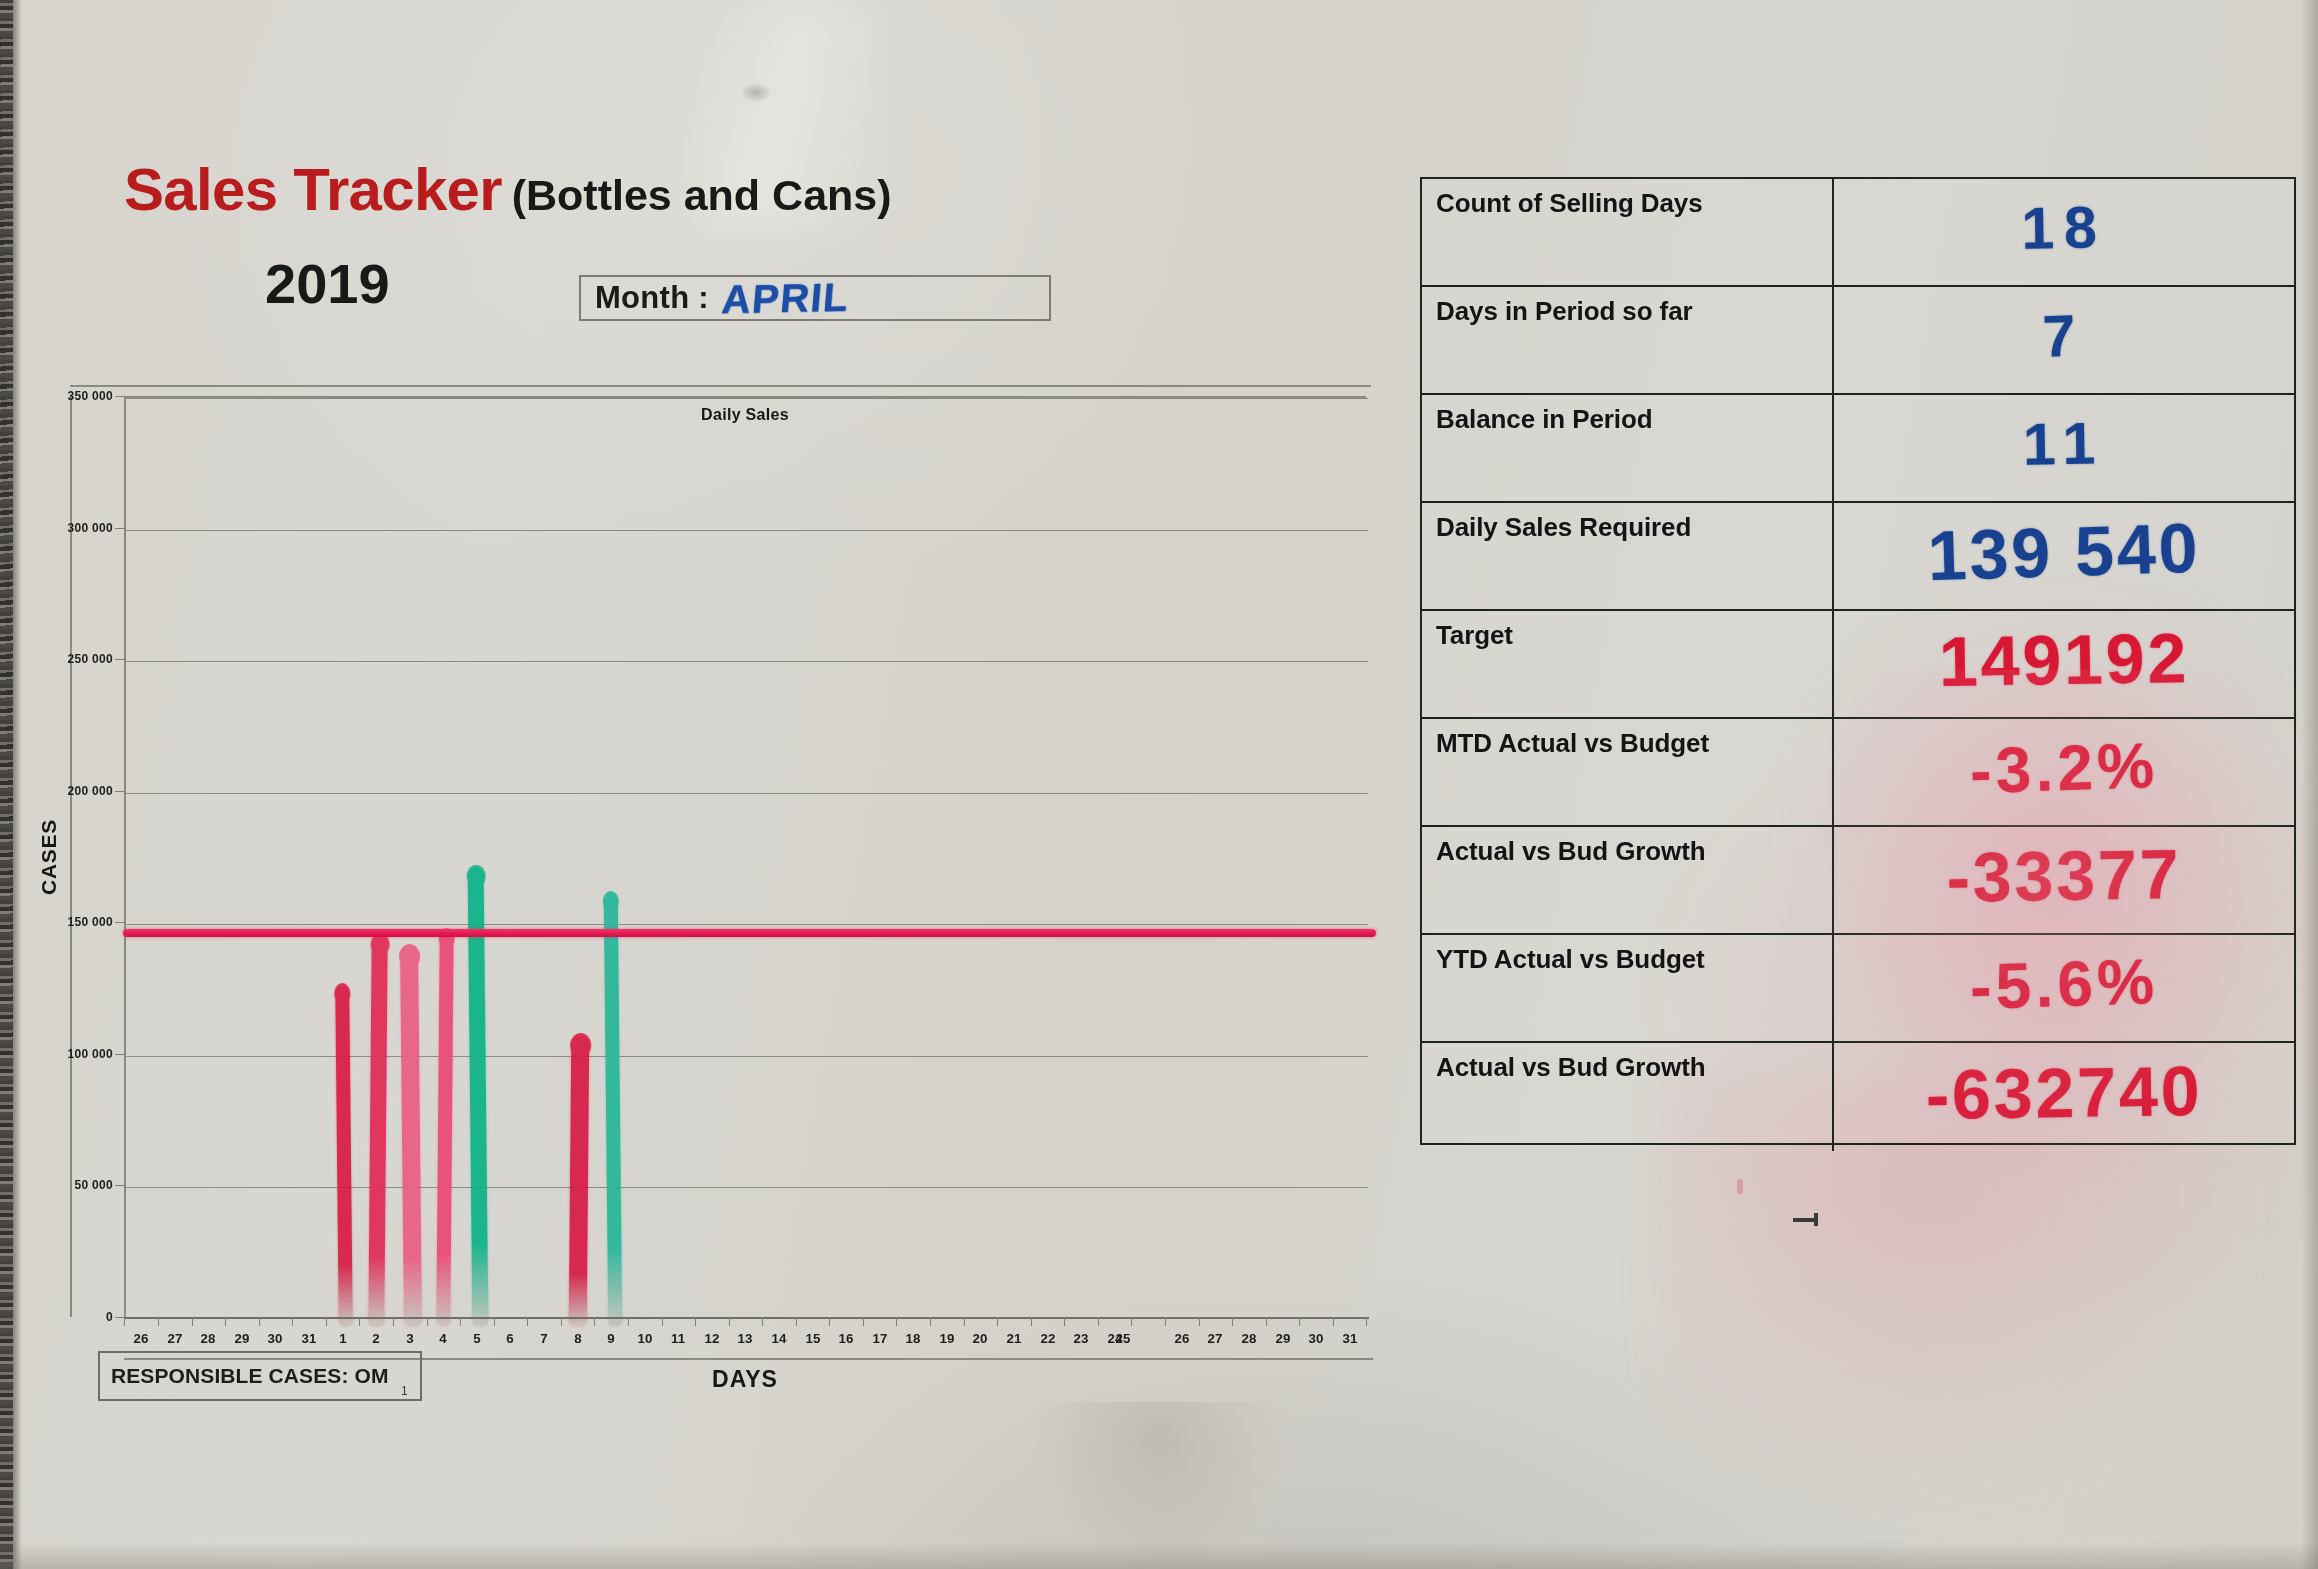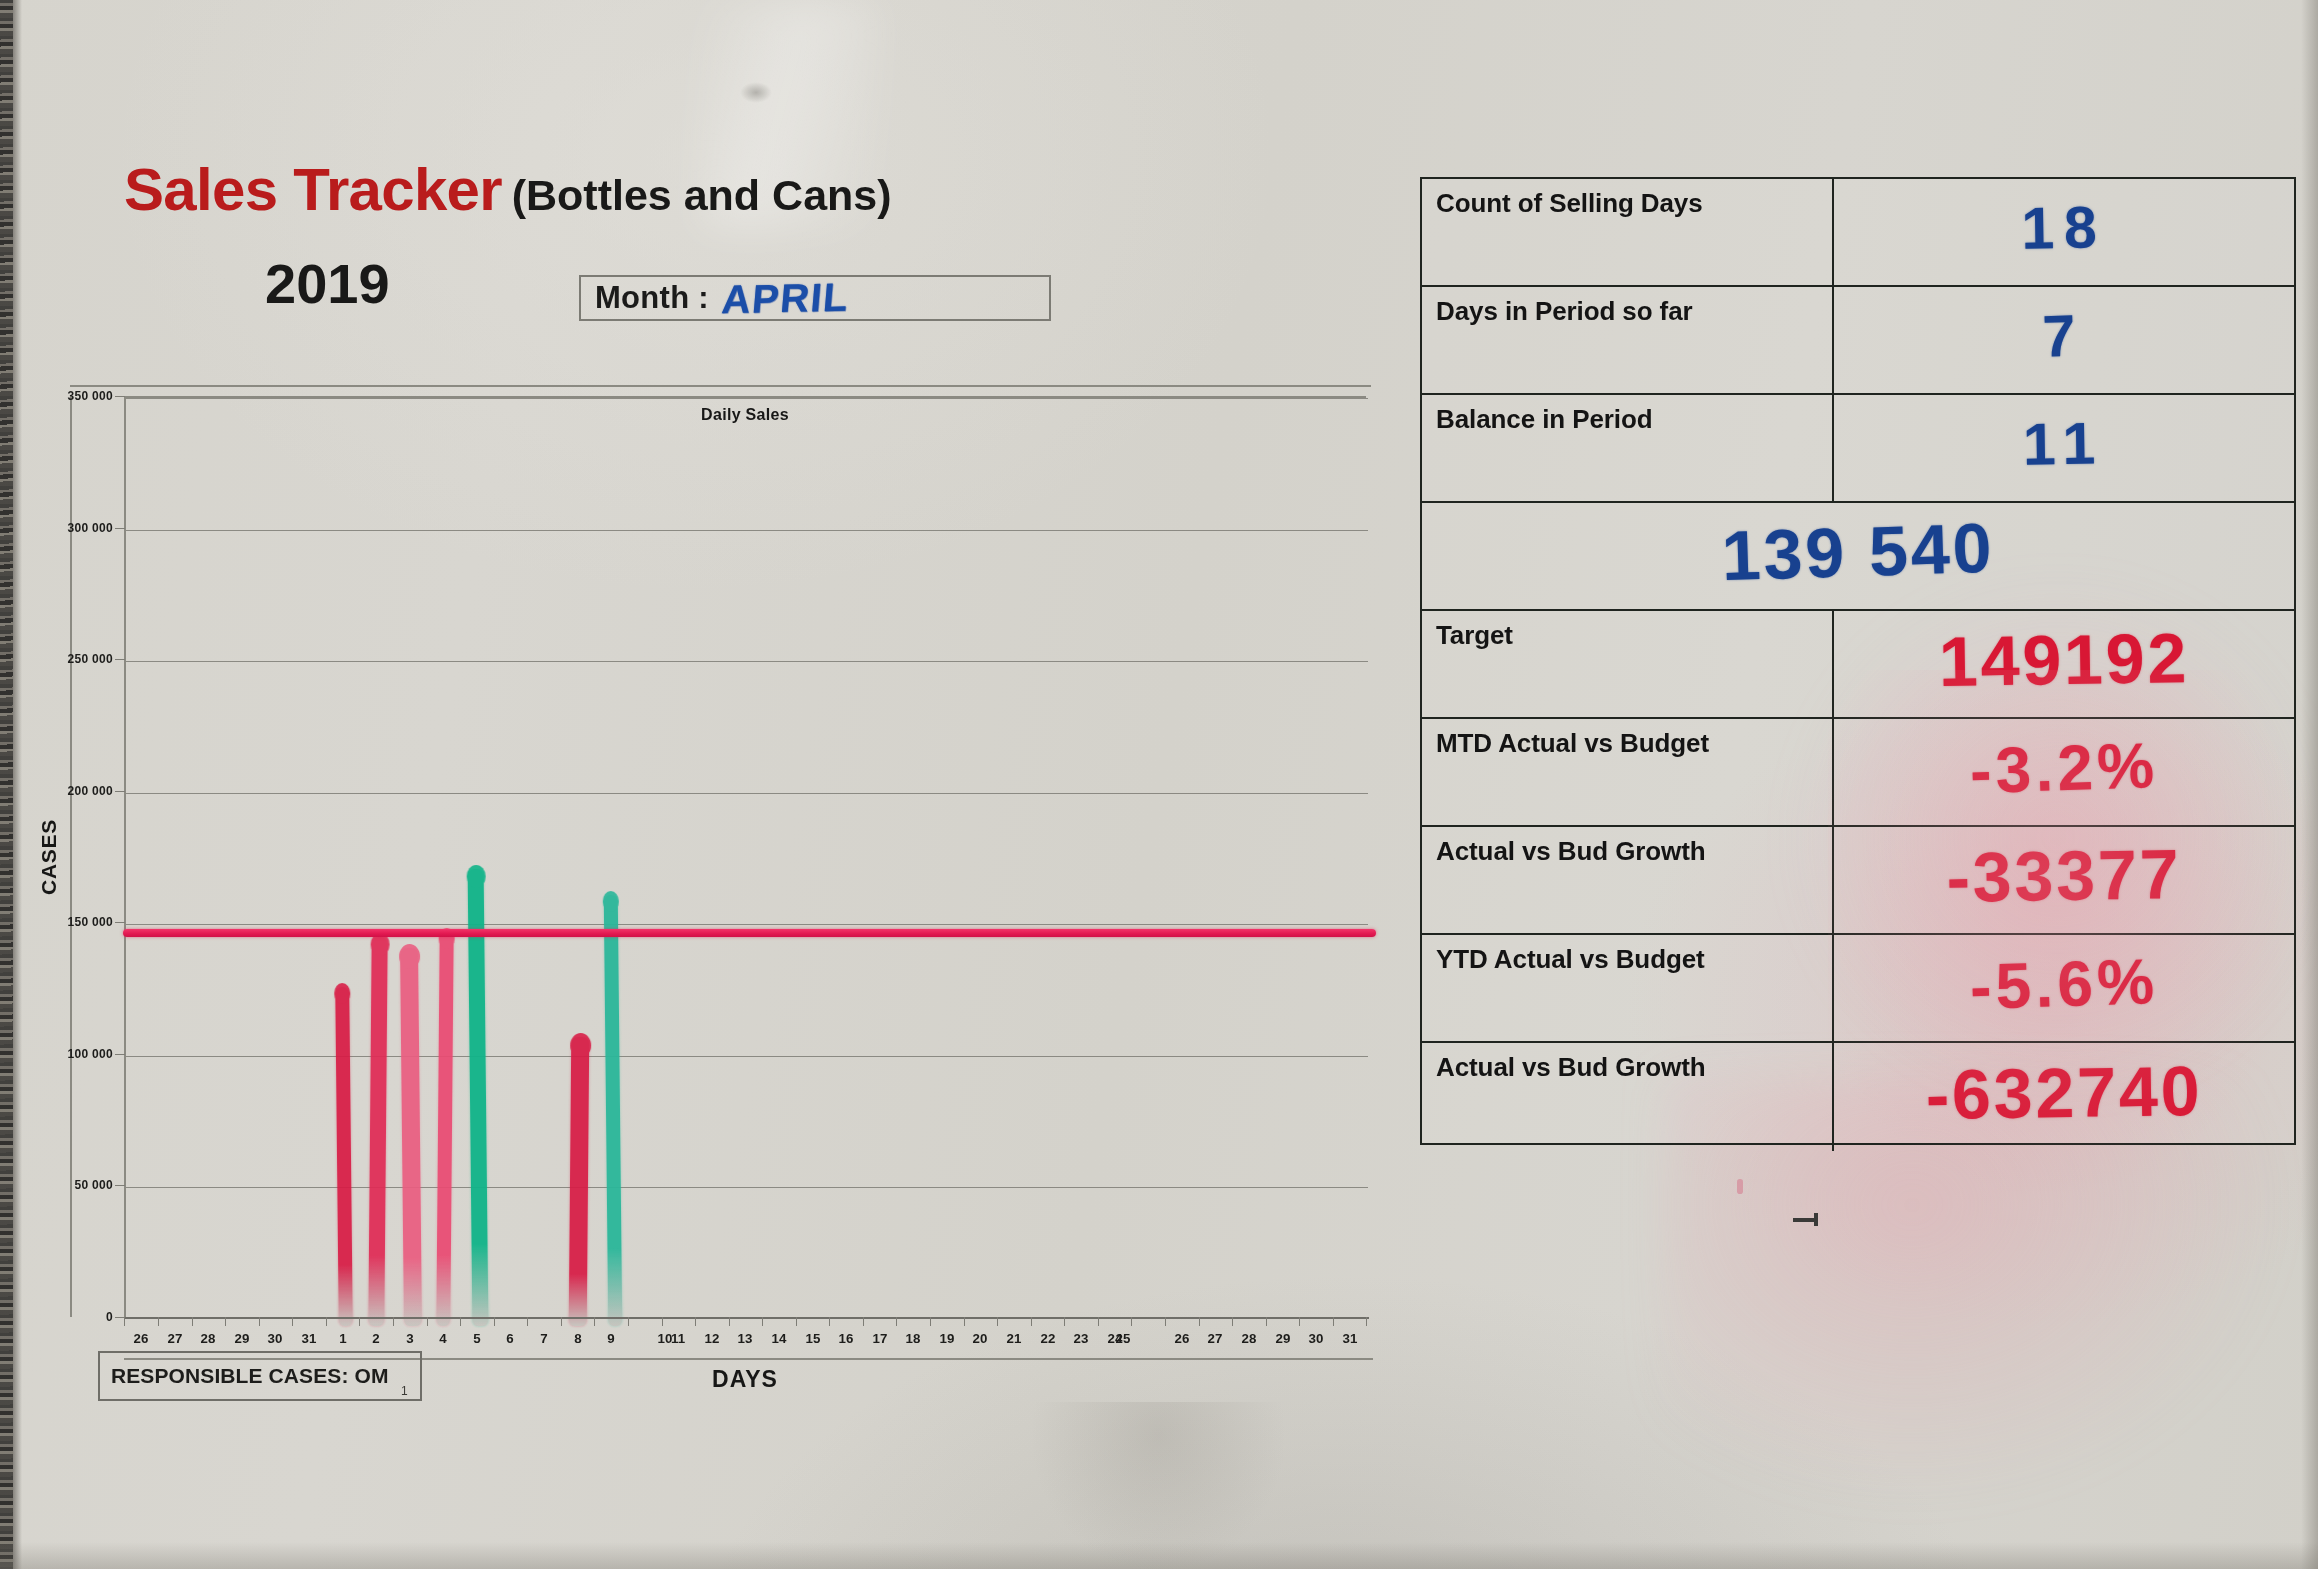--- a/index.html
+++ b/index.html
@@ -229,21 +229,21 @@
       <div class="xlabel" style="left: 407px;">5</div>
       <div class="xtick" style="left: 424px;"></div>
       <div class="xlabel" style="left: 440px;">6</div>
       <div class="xtick" style="left: 457px;"></div>
       <div class="xlabel" style="left: 474px;">7</div>
       <div class="xtick" style="left: 491px;"></div>
       <div class="xlabel" style="left: 508px;">8</div>
       <div class="xtick" style="left: 524px;"></div>
       <div class="xlabel" style="left: 541px;">9</div>
       <div class="xtick" style="left: 558px;"></div>
-      <div class="xlabel" style="left: 595px;">10</div>
+      <div class="xlabel" style="left: 575px;">10</div>
       <div class="xtick" style="left: 592px;"></div>
       <div class="xlabel" style="left: 608px;">11</div>
       <div class="xtick" style="left: 625px;"></div>
       <div class="xlabel" style="left: 642px;">12</div>
       <div class="xtick" style="left: 659px;"></div>
       <div class="xlabel" style="left: 675px;">13</div>
       <div class="xtick" style="left: 692px;"></div>
       <div class="xlabel" style="left: 709px;">14</div>
       <div class="xtick" style="left: 726px;"></div>
       <div class="xlabel" style="left: 743px;">15</div>
@@ -309,20 +309,23 @@
     </div>
     <div class="trow">
       <div class="tlabel">
         <span>Balance in Period</span>
       </div>
       <div class="tvalue ink-blue v-sm">
         <span style="transform: translate(-50%, -50%) rotate(-0.9deg);">11</span>
       </div>
     </div>
     <div class="trow">
+      <div class="tlabel">
+        <span>Daily Sales Required</span>
+      </div>
       <div class="tvalue ink-blue v-lg">
         <span style="transform: translate(-50%, -50%) rotate(-1.8deg);">139 540</span>
       </div>
     </div>
     <div class="trow">
       <div class="tlabel">
         <span>Target</span>
       </div>
       <div class="tvalue ink-red v-lg">
         <span style="transform: translate(-50%, -50%) rotate(-0.9deg);">149192</span>

